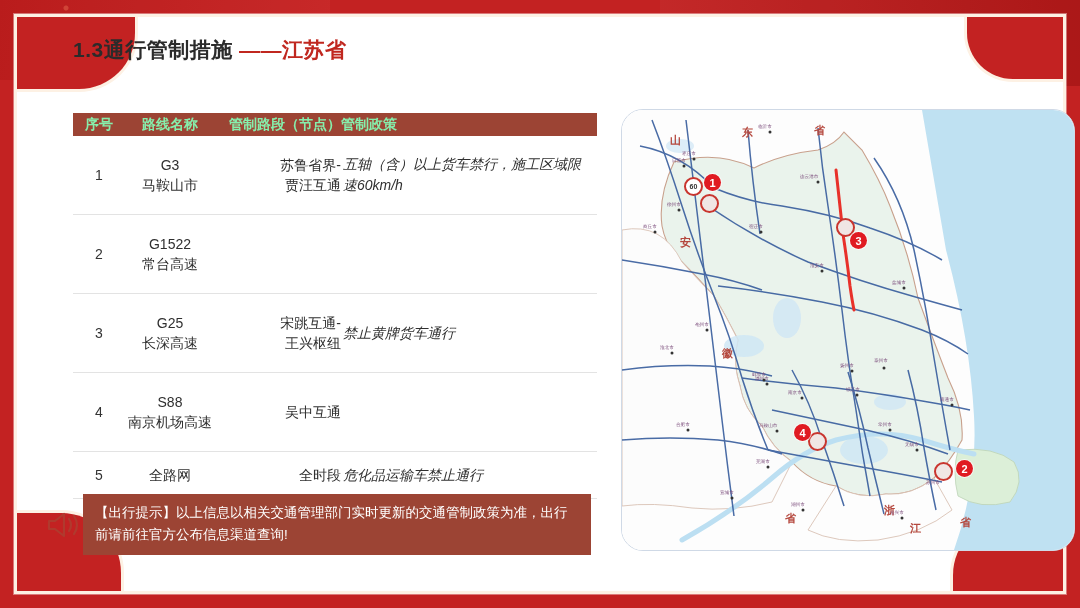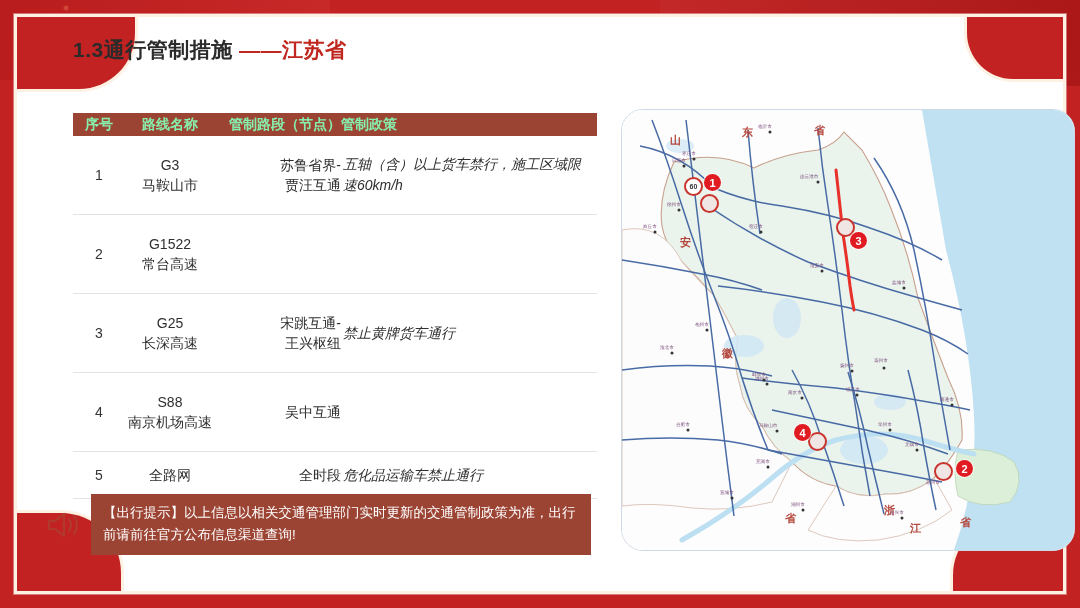--- a/index.html
+++ b/index.html
@@ -59,21 +59,21 @@
     display:flex;align-items:center;min-height:78px;
     border-bottom:1px solid #e3e3e3;font-size:14px;color:#2f2f2f;
   }
   .trow.short{min-height:46px;}
   .trow .c-no{font-size:14px;color:#333;}
   .trow .c-name,.trow .c-seg{line-height:1.45;}
   .trow .c-pol{line-height:1.5;text-align:left;padding-left:2px;font-style:italic;}
   .cell-l1,.cell-l2{display:block;}
 
   
-  .note-wrap{position:absolute;left:26px;bottom:36px;width:548px;display:flex;align-items:center;gap:8px;}
+  .note-wrap{position:absolute;left:26px;bottom:36px;width:548px;display:flex;align-items:center;gap:0;}
   .speaker{flex:0 0 38px;height:34px;position:relative;}
   .note{
     flex:1 1 auto;background:#9c4434;color:#ffffff;
     font-size:13.5px;line-height:1.62;padding:8px 12px 9px 12px;
   }
 
   
   .map{
     position:absolute;left:604px;top:92px;width:452px;height:440px;
     background:#ffffff;border:1px solid #cfd9e6;border-radius:22px;overflow:hidden;

